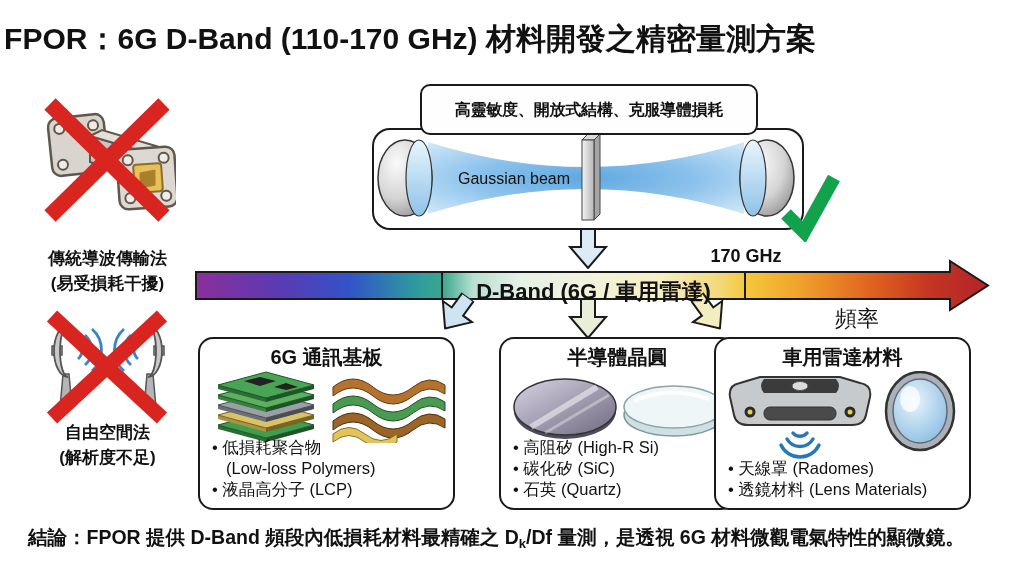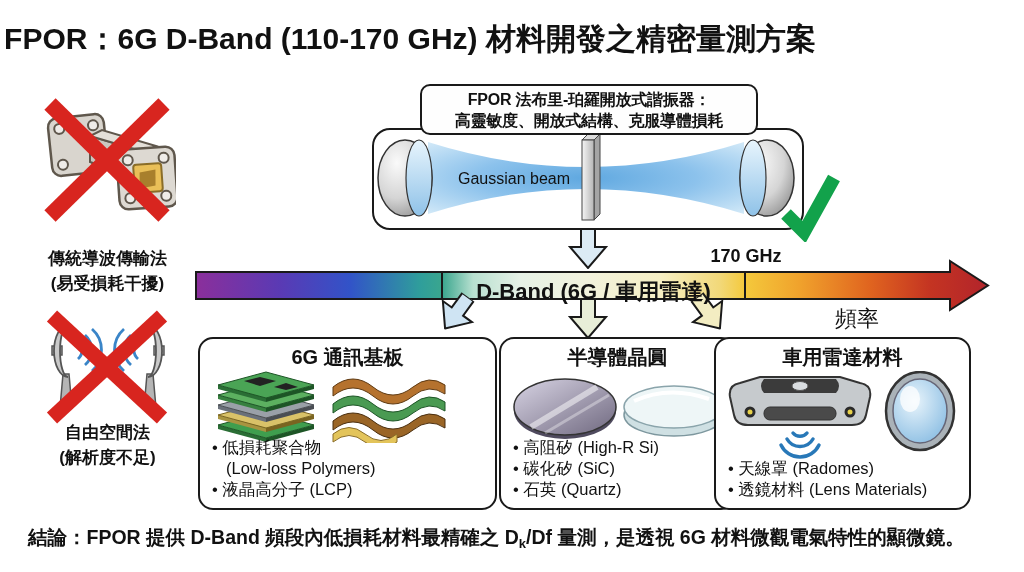--- a/index.html
+++ b/index.html
@@ -20,21 +20,20 @@
   #conclusion{left:28px;top:524px;width:990px;font-size:19.5px;font-weight:700;white-space:nowrap;}
   #conclusion .sub{font-size:13px;vertical-align:-4px;}
 </style>
 </head>
 <body>
 
 <div id="page">
   <div class="abs" id="title">FPOR：6G D-Band (110-170 GHz) 材料開發之精密量測方案</div>
 
   <div class="abs" id="fpor-label">
-    <div>FPOR 法布里-珀羅開放式諧振器：</div>
     <div>高靈敏度、開放式結構、克服導體損耗</div>
   </div>
 
   <div class="abs" id="resonator">
     <svg width="424" height="94" viewBox="0 0 424 94">
       <defs>
         <radialGradient id="beamg" cx="50%" cy="50%" r="70%">
           <stop offset="0" stop-color="#5fa8e0"></stop>
           <stop offset="0.5" stop-color="#8cc2ec"></stop>
           <stop offset="1" stop-color="#d2e9f8"></stop>
@@ -112,21 +111,21 @@
   <svg class="abs" style="left:446px;top:297px;transform:rotate(36deg);transform-origin:22px 0px;" width="44" height="40" viewBox="0 0 44 40">
     <polygon points="15,0 29,0 29,18 40,18 22,39 4,18 15,18" stroke="#1a1a1a" stroke-width="2" fill="#cfe4f3"></polygon>
   </svg>
   <svg class="abs" style="left:566px;top:299px;" width="44" height="40" viewBox="0 0 44 40">
     <polygon points="15,0 29,0 29,18 40,18 22,39 4,18 15,18" stroke="#1a1a1a" stroke-width="2" fill="#e8eed8"></polygon>
   </svg>
   <svg class="abs" style="left:675px;top:297px;transform:rotate(-36deg);transform-origin:22px 0px;" width="44" height="40" viewBox="0 0 44 40">
     <polygon points="15,0 29,0 29,18 40,18 22,39 4,18 15,18" stroke="#1a1a1a" stroke-width="2" fill="#f3edc2"></polygon>
   </svg>
 
-  <div class="mbox" style="left:198px;width:299px;">
+  <div class="mbox" style="left:198px;width:257px;">
     <div class="mbox-title">6G 通訊基板</div>
     <svg class="abs" style="left:8px;top:32px;" width="241" height="72" viewBox="0 0 241 72">
       <g>
         <polygon points="10,54 58,67 58,71 10,58" fill="#2a6e35"></polygon>
         <polygon points="58,67 106,54 106,58 58,71" fill="#1d5526"></polygon>
         <polygon points="10,54 58,41 106,54 58,67" fill="#3f9e4e" stroke="#1d5526" stroke-width="1"></polygon>
         <polygon points="10,44 58,57 58,61 10,48" fill="#a89440"></polygon>
         <polygon points="58,57 106,44 106,48 58,61" fill="#7a6420"></polygon>
         <polygon points="10,44 58,31 106,44 58,57" fill="#d9c268" stroke="#7a6420" stroke-width="1"></polygon>
         <polygon points="10,34 58,47 58,51 10,38" fill="#6a707a"></polygon>

